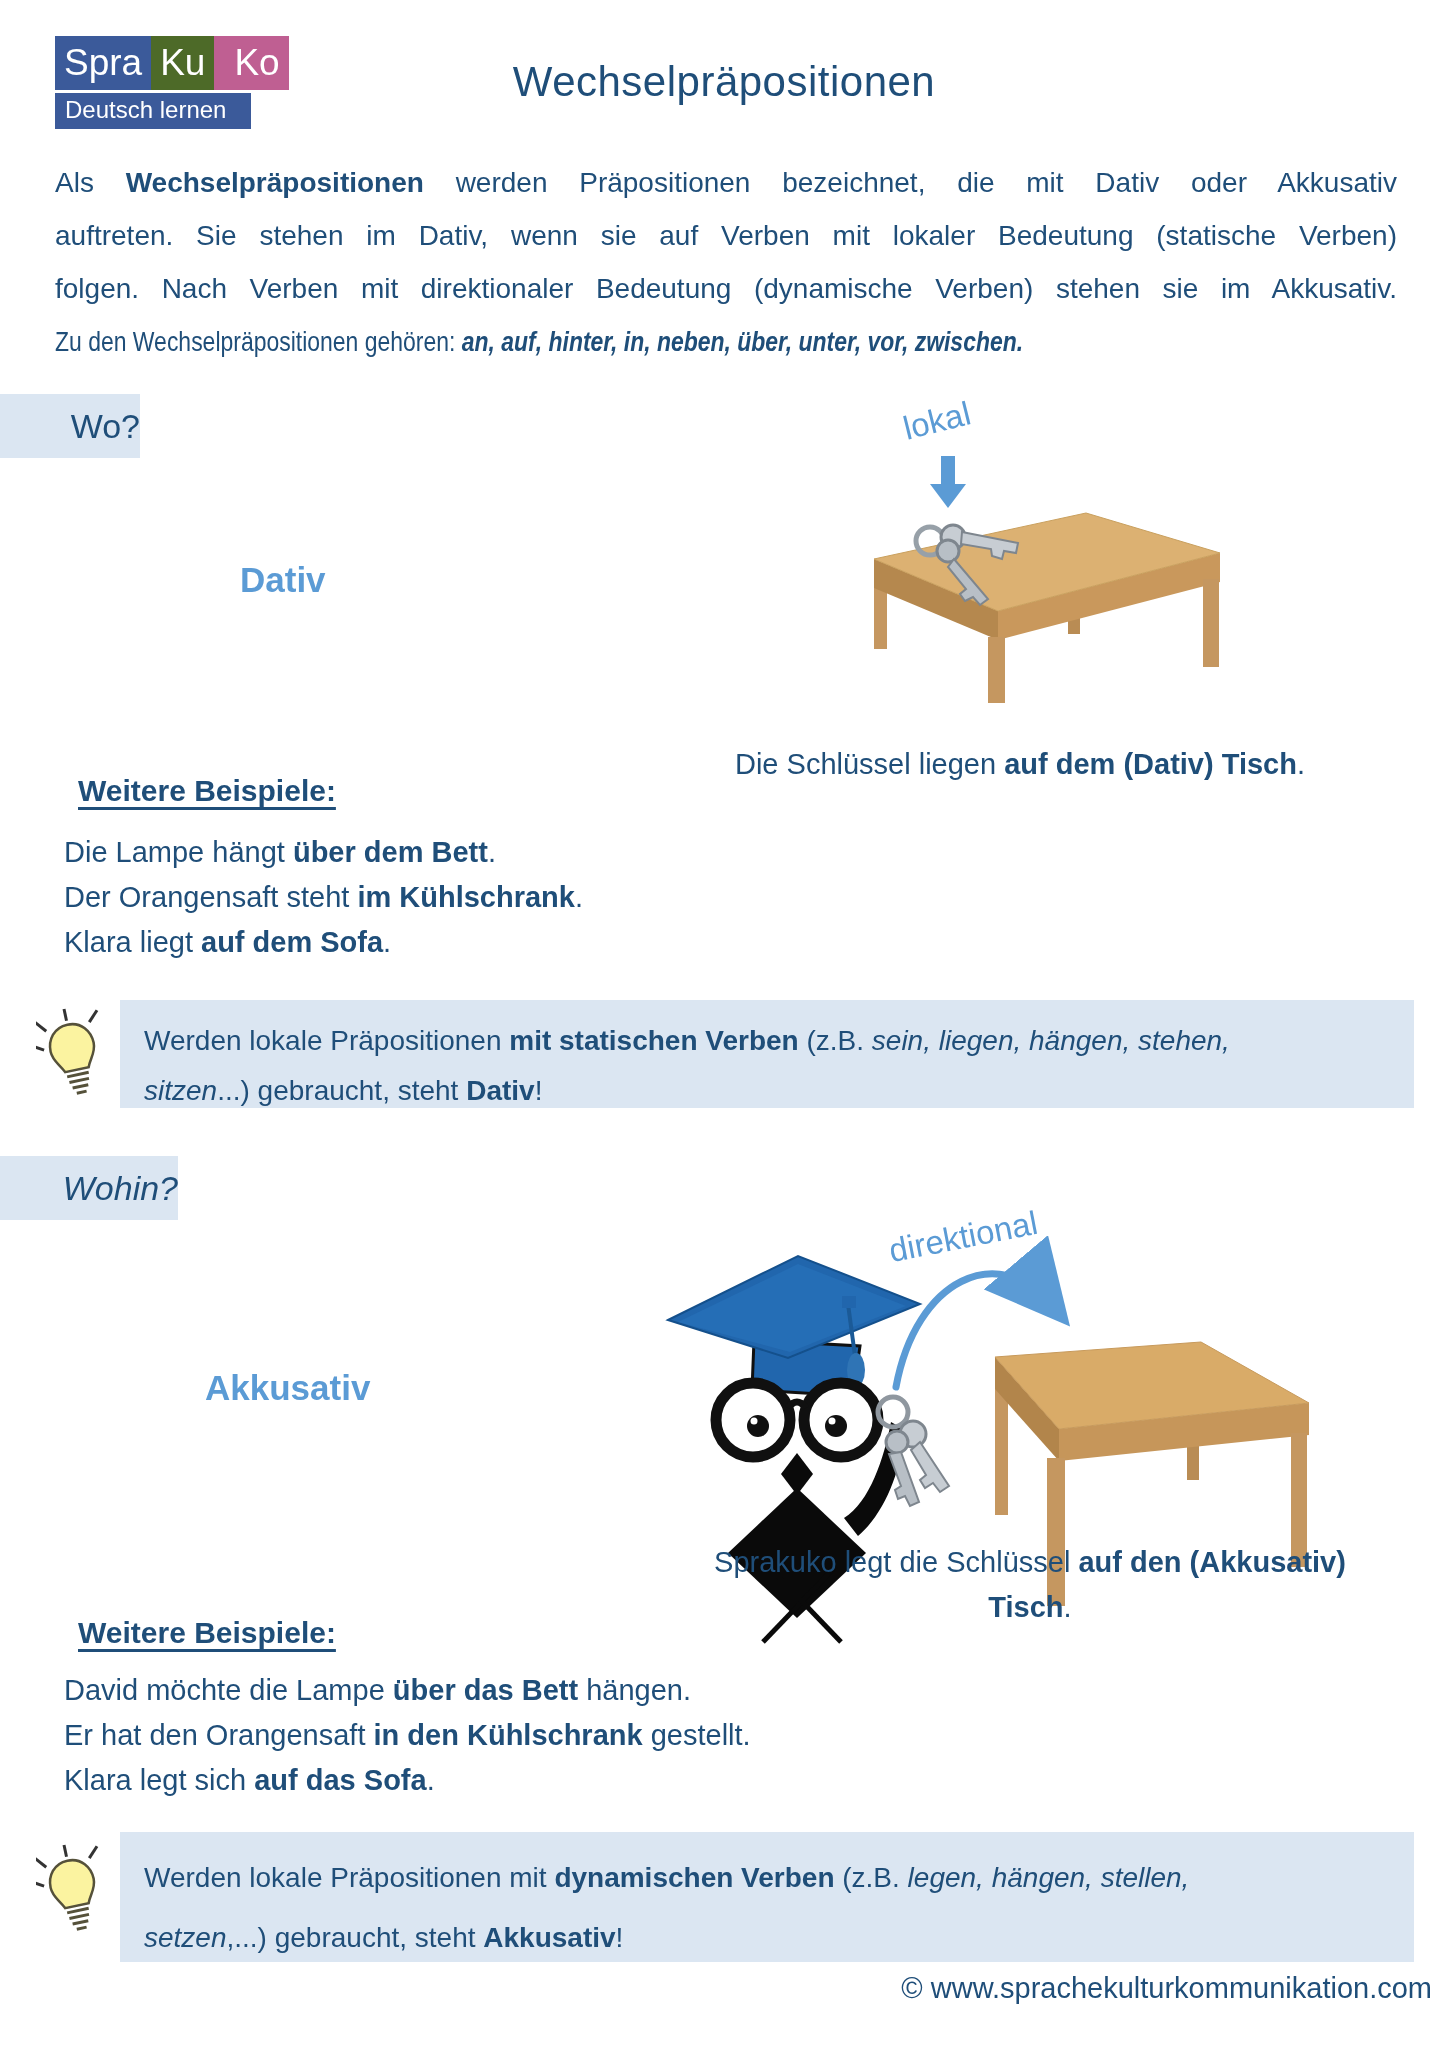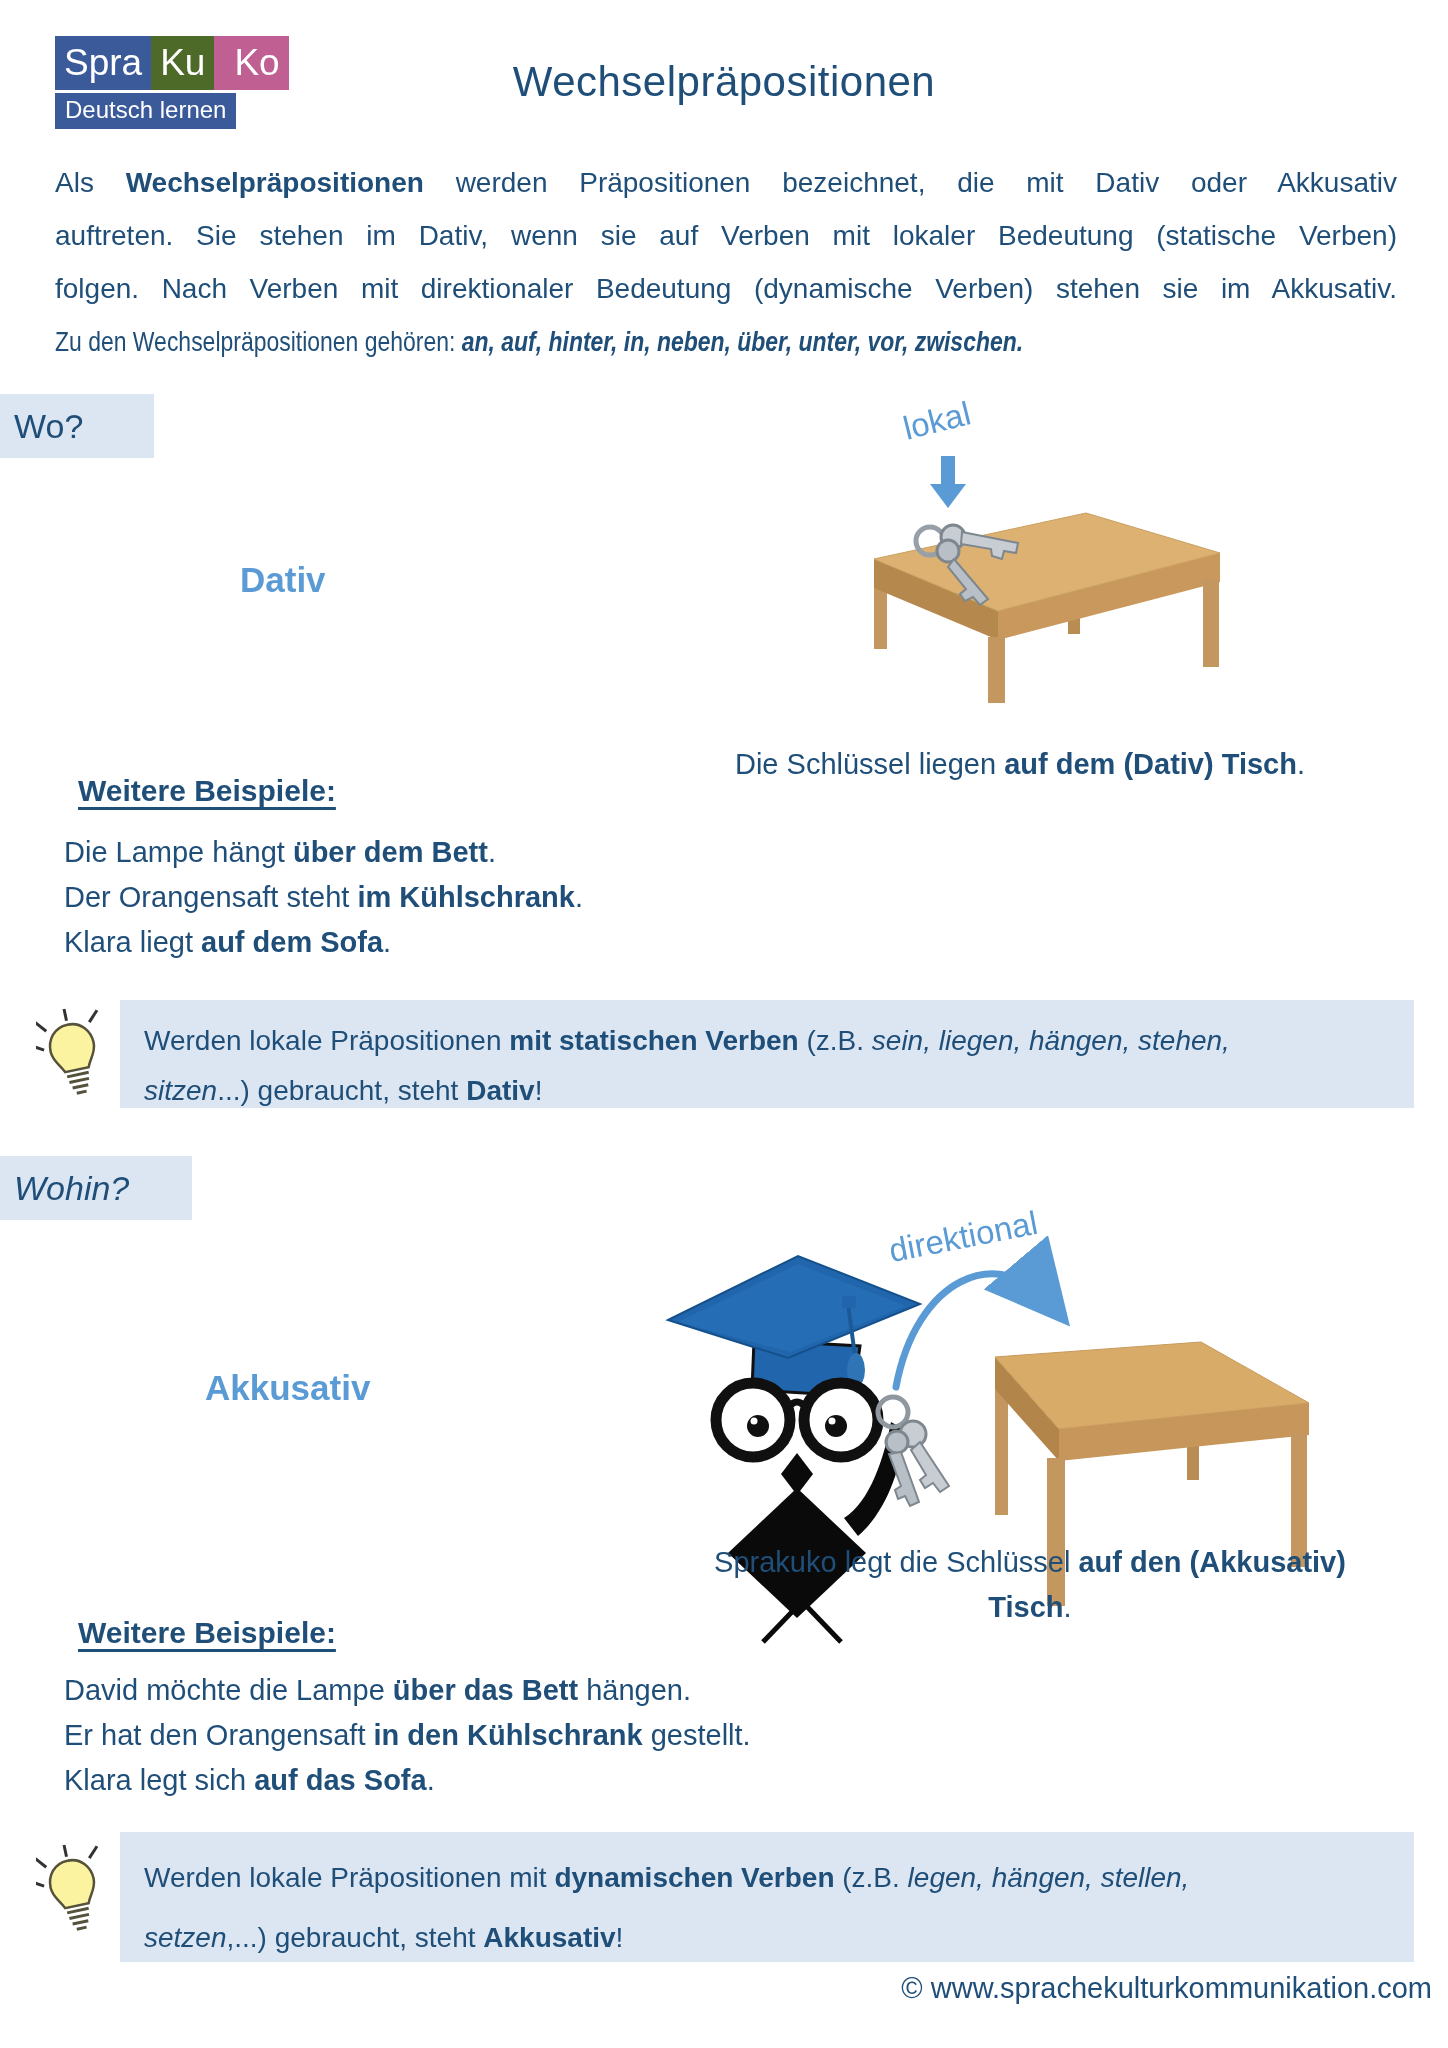--- a/index.html
+++ b/index.html
@@ -16,35 +16,35 @@
 
   
   .logo{position:absolute;left:55px;top:36px;}
   .logo-row1{display:flex;gap:0;}
   .lg{display:inline-flex;align-items:center;justify-content:center;
       height:54px;padding:0 9px;color:#ffffff;font-size:37px;}
   .lg-blue{background:var(--logo-blue,#3b5a9a);}
   .lg-green{background:var(--logo-green,#4d6a28);}
   .lg-pink{background:var(--logo-pink,#bf5f92);padding-left:20px;}
   .logo-sub{margin-top:3px;background:var(--logo-blue,#3b5a9a);color:#fff;
-      font-size:24px;padding:3px 10px 5px 10px;display:inline-block;}
+      font-size:24px;padding:3px 25px 5px 10px;display:inline-block;}
 
   .title{position:absolute;left:0;right:0;top:58px;margin:0;text-align:center;
       font-size:42px;font-weight:500;letter-spacing:.5px;}
 
   
   .intro-line{position:absolute;left:55px;width:1342px;font-size:28px;
       white-space:nowrap;line-height:1.25;}
   .jl{text-align:justify;text-align-last:justify;}
   .condensed{transform:scaleX(.82);transform-origin:left center;width:auto;}
   .il1{top:165px}.il2{top:218px}.il3{top:271px}.il4{top:324px}
 
   
   .q-label{position:absolute;left:0;background:var(--panel-light-blue,#dbe6f2);
-      height:64px;line-height:64px;padding-left:14px;font-size:34px;}
+      height:64px;line-height:64px;font-size:34px;text-align:right;}
   .q-wo{top:394px;width:140px;}
   .q-wohin{top:1156px;width:178px;font-style:italic;}
 
   
   .diagram-label{position:absolute;color:var(--accent-blue,#5b9bd5);
       font-size:33px;white-space:nowrap;}
   .lbl-lokal{left:903px;top:402px;transform:rotate(-14deg);}
   .lbl-direktional{left:888px;top:1218px;transform:rotate(-11deg);}
 
   .case-label{position:absolute;color:var(--accent-blue,#5b9bd5);

